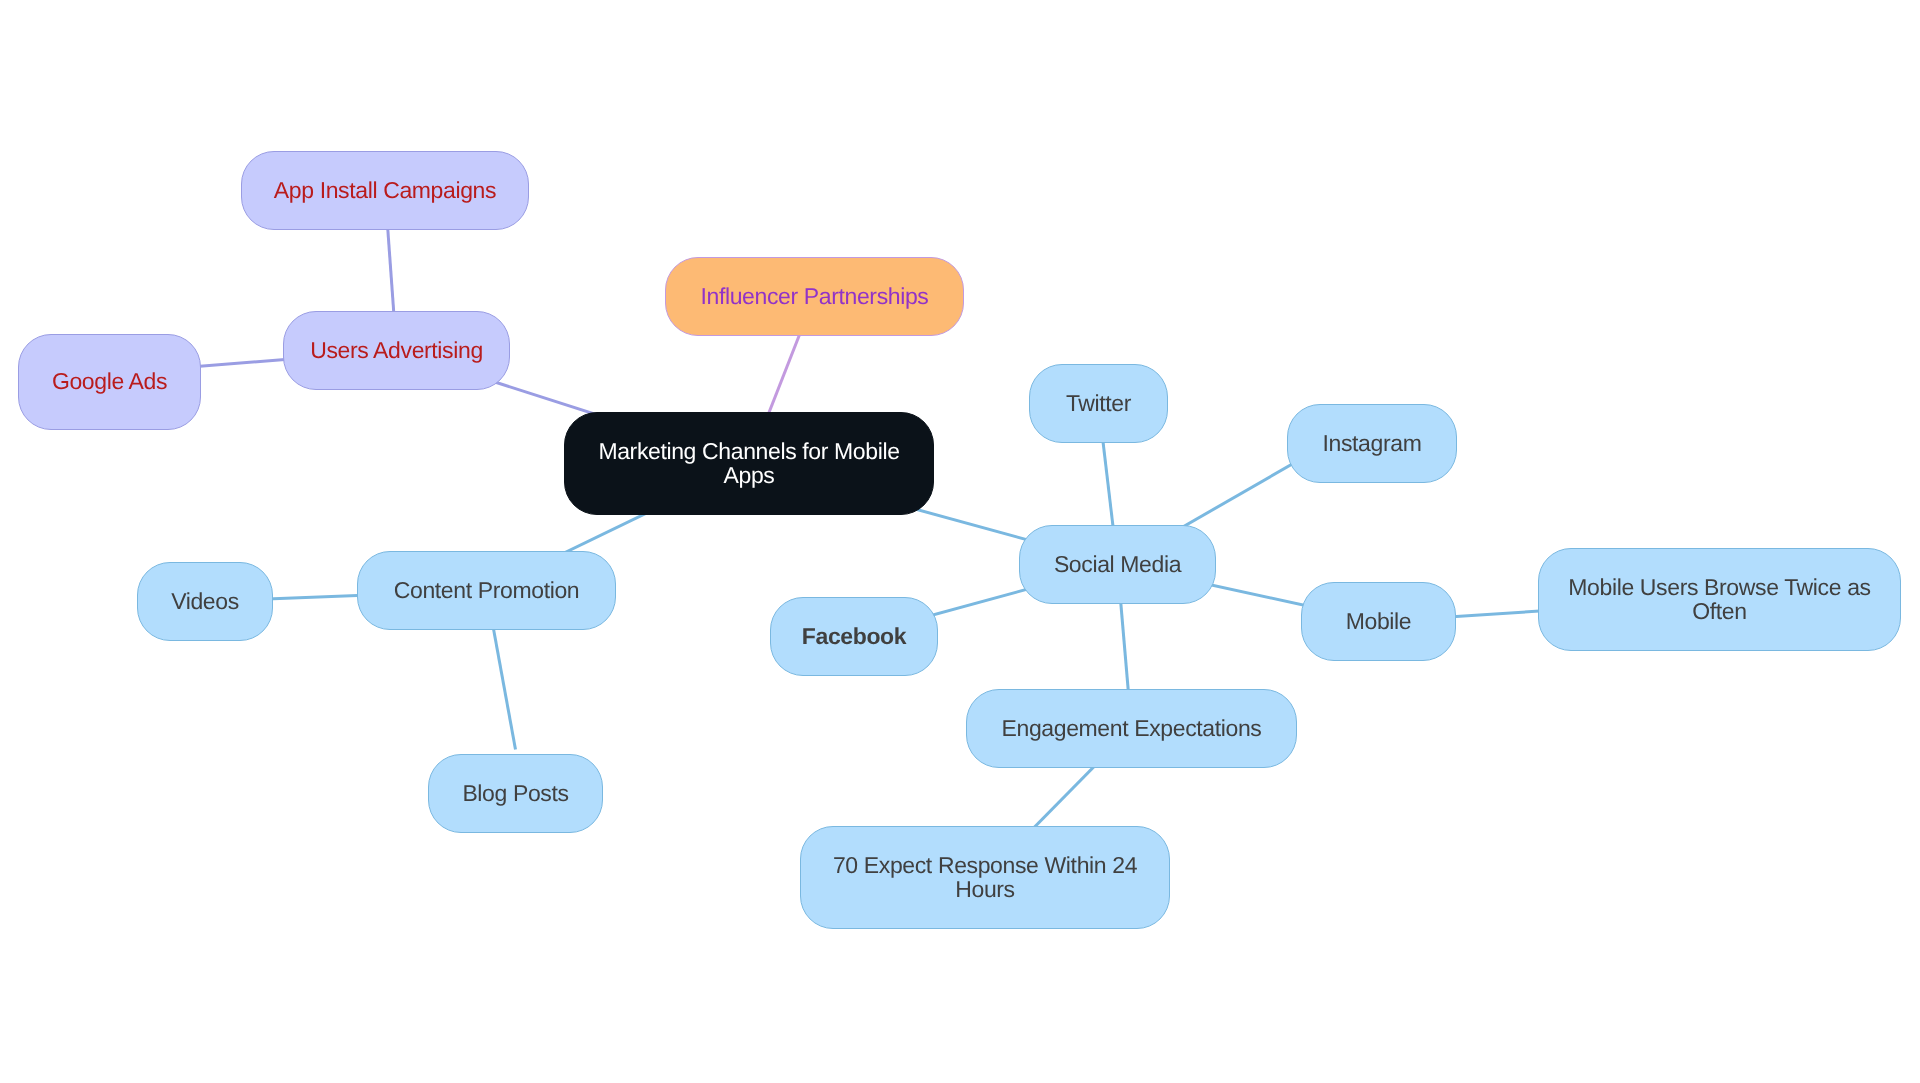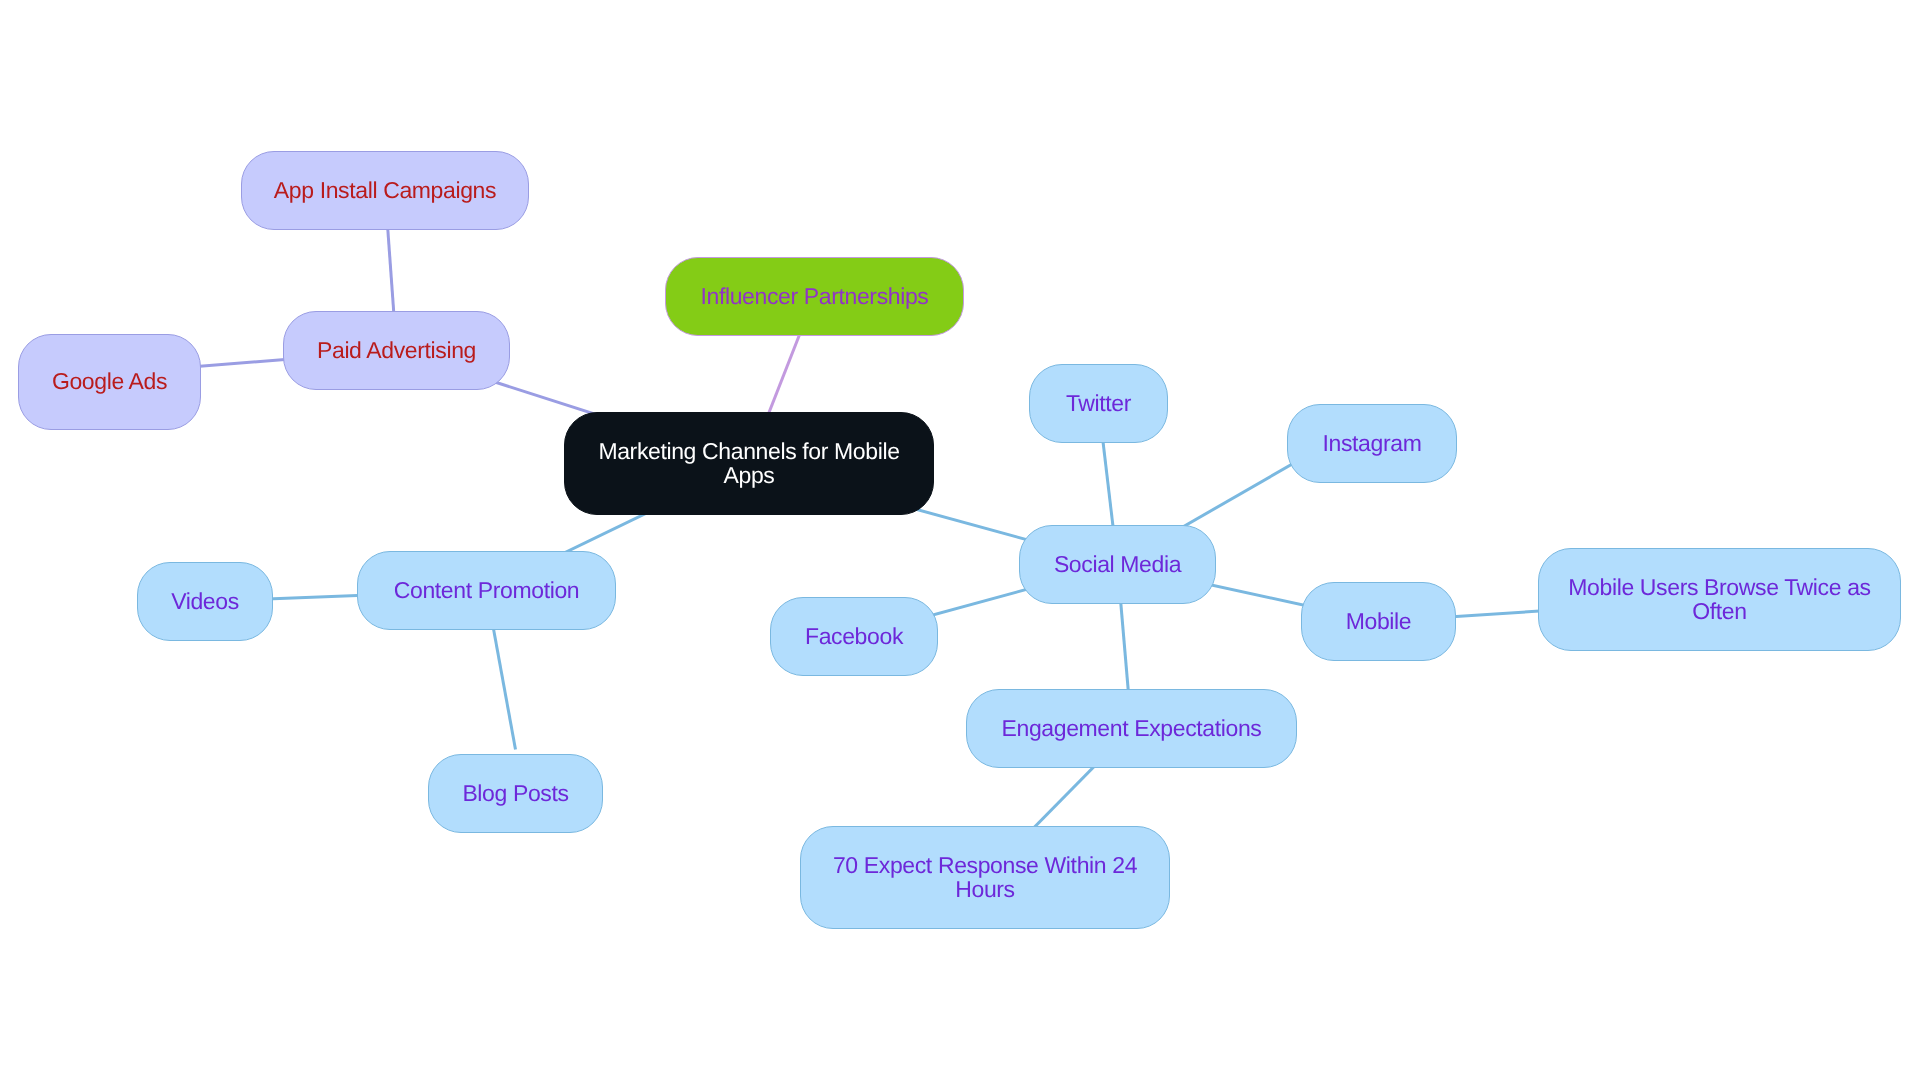--- a/index.html
+++ b/index.html
@@ -21,22 +21,22 @@
     position:absolute; box-sizing:border-box; display:flex;
     align-items:center; justify-content:center; text-align:center;
     border:1px solid transparent; border-radius:33px;
   }
   .mm-label {
     display:block; font-size:23px; line-height:24px; letter-spacing:-0.37px;
     white-space:pre-line; transform:translate3d(0,-1.5px,0);
   }
   .st-root     { background:#0b1219; border-color:#0b1219; color:#ffffff; }
   .st-lavender { background:#c6cbfd; border-color:#9a9de3; color:#b91c1c; }
-  .st-violet   { background:#84cc16; border-color:#c39adf; color:#9133c8; }
-  .st-blue     { background:#b2ddfd; border-color:#7ab8e0; color:#6d28d9; }
+  .st-violet   { background:#fdba74; border-color:#c39adf; color:#9133c8; }
+  .st-blue     { background:#b2ddfd; border-color:#7ab8e0; color:#404040; }
 </style>
 </head>
 <body>
 
 <div id="canvas">
 
   <svg id="edge-layer" viewBox="0 0 1920 1083" width="1920" height="1083">
     <line class="mm-edge e-lavender" x1="749" y1="463.5" x2="396.5" y2="350.5"></line>
     <line class="mm-edge e-lavender" x1="396.5" y1="350.5" x2="109.5" y2="373.5"></line>
     <line class="mm-edge e-lavender" x1="396.5" y1="350.5" x2="385" y2="190.5"></line>
@@ -52,21 +52,21 @@
     <line class="mm-edge e-blue" x1="1378.5" y1="621.5" x2="1719.5" y2="599.5"></line>
     <line class="mm-edge e-blue" x1="1117.5" y1="564.5" x2="1131.5" y2="728.5"></line>
     <line class="mm-edge e-blue" x1="1131.5" y1="728.5" x2="985" y2="877.5"></line>
   </svg>
 
   <div class="mm-node st-root" style="left:564px;top:412px;width:370px;height:103px;">
     <span class="mm-label">Marketing Channels for Mobile
 Apps</span>
   </div>
   <div class="mm-node st-lavender" style="left:283px;top:311px;width:227px;height:79px;">
-    <span class="mm-label">Paid Advertising</span>
+    <span class="mm-label">Users Advertising</span>
   </div>
   <div class="mm-node st-lavender" style="left:18px;top:334px;width:183px;height:96px;">
     <span class="mm-label">Google Ads</span>
   </div>
   <div class="mm-node st-lavender" style="left:241px;top:151px;width:288px;height:79px;">
     <span class="mm-label">App Install Campaigns</span>
   </div>
   <div class="mm-node st-violet" style="left:665px;top:257px;width:299px;height:79px;">
     <span class="mm-label">Influencer Partnerships</span>
   </div>
@@ -81,21 +81,21 @@
   </div>
   <div class="mm-node st-blue" style="left:1019px;top:525px;width:197px;height:79px;">
     <span class="mm-label">Social Media</span>
   </div>
   <div class="mm-node st-blue" style="left:1029px;top:364px;width:139px;height:79px;">
     <span class="mm-label">Twitter</span>
   </div>
   <div class="mm-node st-blue" style="left:1287px;top:404px;width:170px;height:79px;">
     <span class="mm-label">Instagram</span>
   </div>
-  <div class="mm-node st-blue" style="left:770px;top:597px;width:168px;height:79px;">
+  <div class="mm-node st-blue" style="left:770px;top:597px;width:168px;height:79px;font-weight:bold;">
     <span class="mm-label">Facebook</span>
   </div>
   <div class="mm-node st-blue" style="left:1301px;top:582px;width:155px;height:79px;">
     <span class="mm-label">Mobile</span>
   </div>
   <div class="mm-node st-blue" style="left:1538px;top:548px;width:363px;height:103px;">
     <span class="mm-label">Mobile Users Browse Twice as
 Often</span>
   </div>
   <div class="mm-node st-blue" style="left:966px;top:689px;width:331px;height:79px;">

